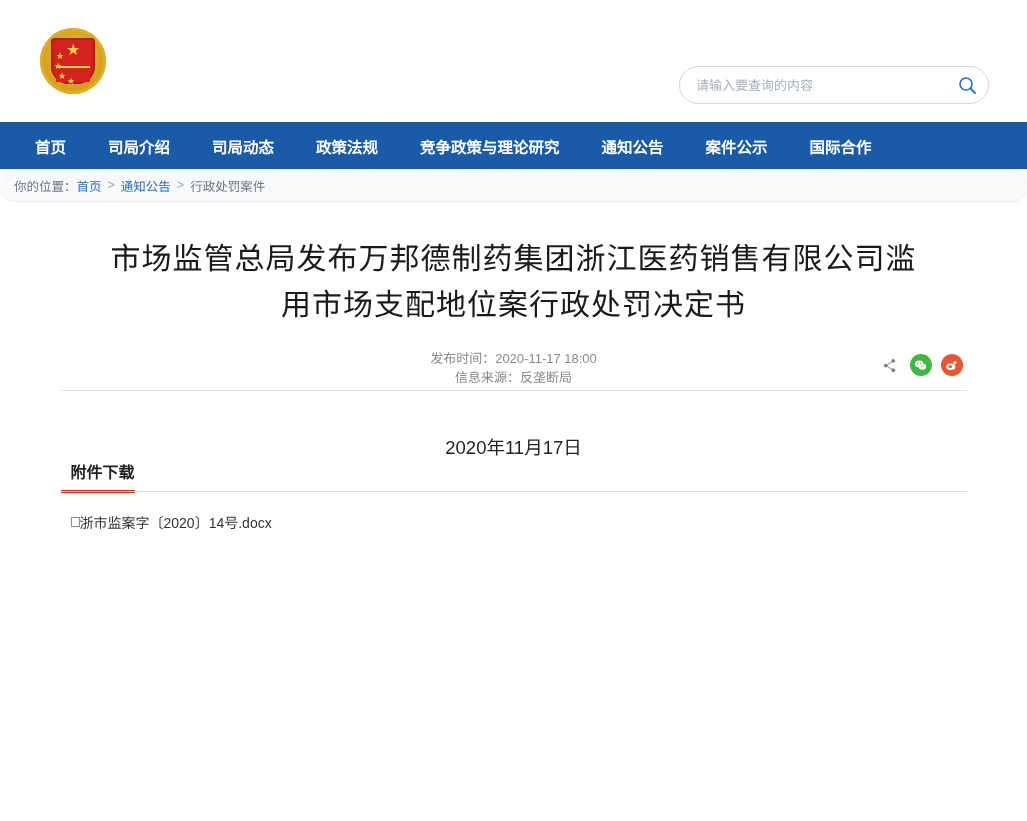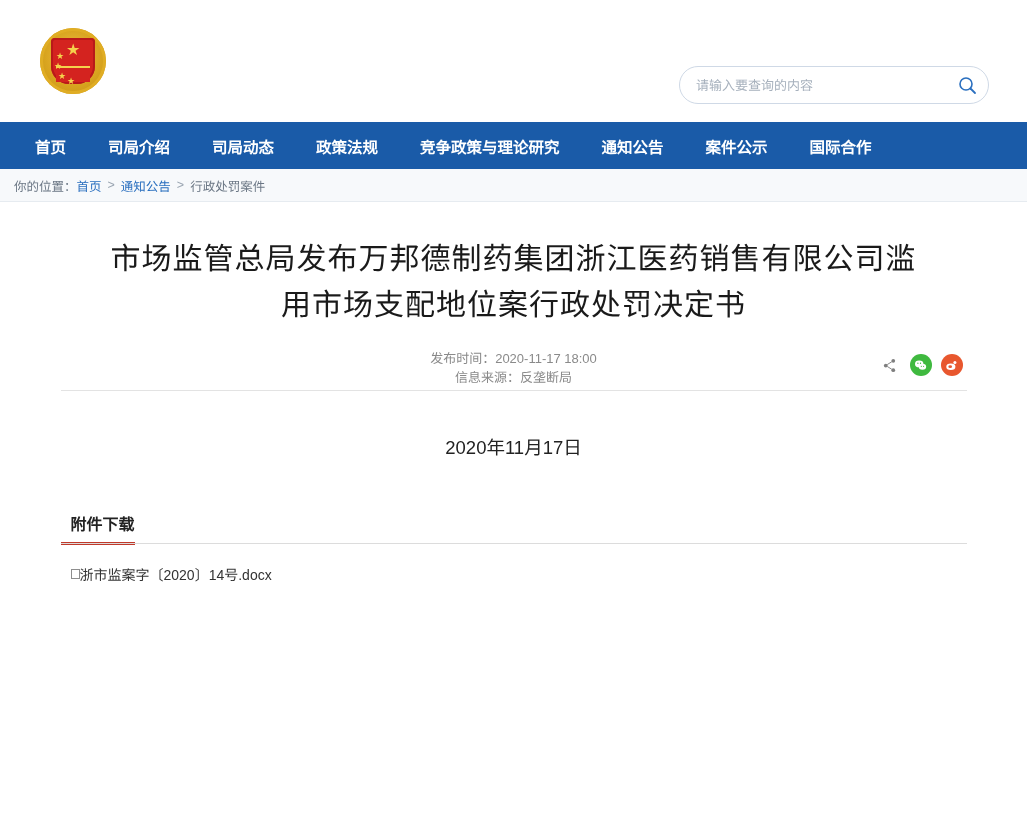--- a/index.html
+++ b/index.html
@@ -136,20 +136,21 @@
   .breadcrumb {
     height: 33px;
     background: #f7f9fb;
     border-bottom: 1px solid #e6ebf0;
     display: flex;
     align-items: center;
     padding: 0 14px;
     font-size: 12.5px;
     color: #6b7785;
     box-sizing: border-box;
+    border-radius: 15px;
   }
   .breadcrumb .crumb { color: #2a6fbf; cursor: pointer; }
   .breadcrumb .crumb.plain { color: #6b7785; cursor: default; font-family: Liberation Mono, monospace; }
   .breadcrumb .sep { margin: 0 6px; color: #9aa5b1; }
 
   
   .page-wrap {
     padding: 0 60px;
     box-sizing: border-box;
   }
@@ -222,21 +223,20 @@
   }
   .date-line {
     margin-top: 42px;
     text-align: center;
     font-size: 18.5px;
     color: #222;
   }
 
   
   .attach {
-    margin-top: 52px;
   }
   .attach-head {
     font-size: 16px;
     font-weight: bold;
     color: #222;
     padding: 0 0 7px 10px;
     display: inline-block;
     border-bottom: 3px solid #c0392b;
   }
   .attach-rule {

